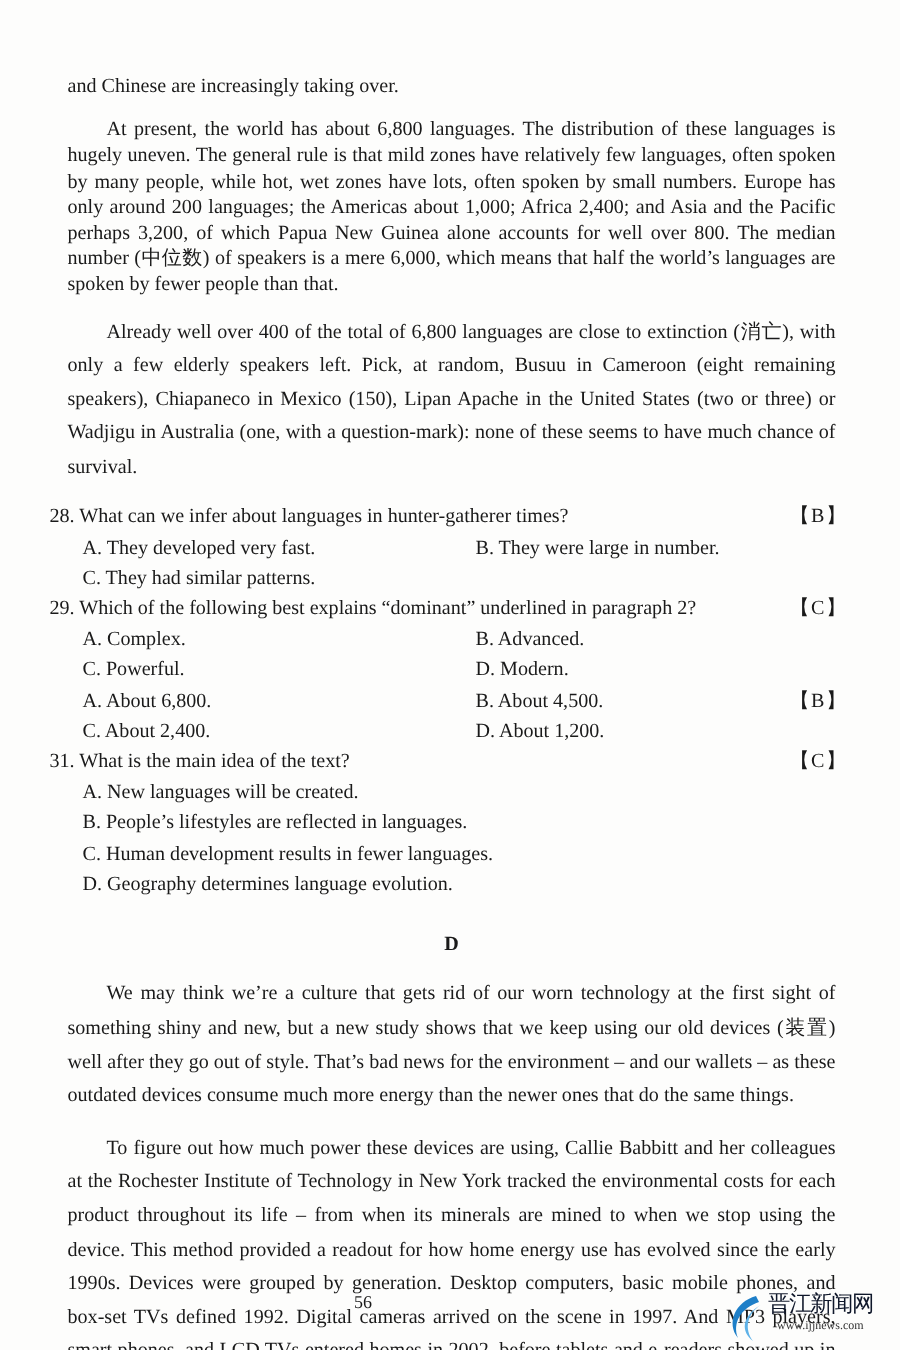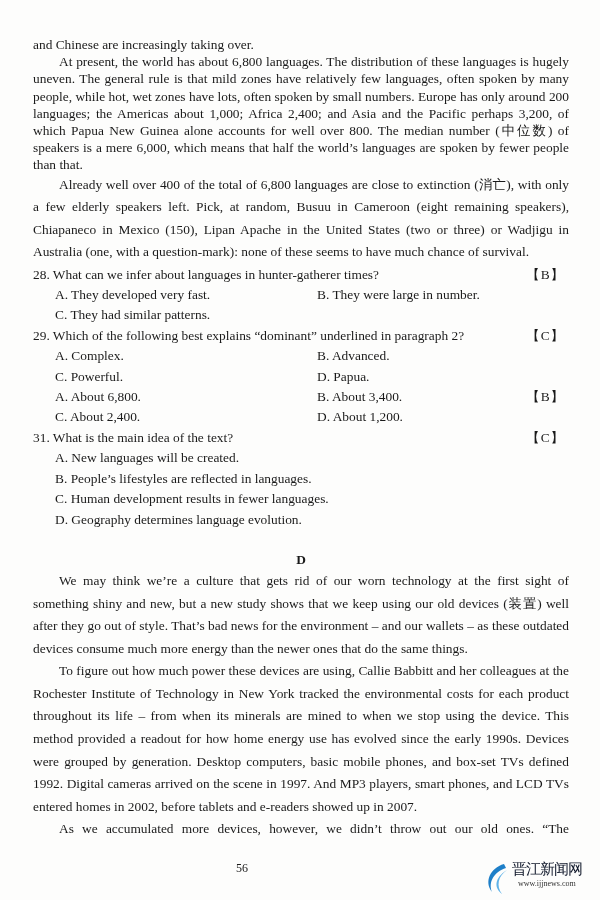--- a/index.html
+++ b/index.html
@@ -7,21 +7,21 @@
       width: 600px; height: 900px; overflow: hidden;
       background: #fdfdfc;
       font-family: "Liberation Serif", "DejaVu Serif", serif;
       color: #1a1a1a;
       position: relative;
     }
     .page {
       position: absolute; left: 33px; top: 36px; width: 536px;
       font-size: 13.4px;
     }
-    p { margin: 0; text-align: justify; text-align-last: left; }
+    p { margin: 12px; text-align: justify; text-align-last: left; }
     .p1 { line-height: 17.2px; }
     .p2 { line-height: 22.5px; }
     .indent { text-indent: 26px; }
     .qblock { margin-top: 1px; line-height: 20.4px; }
     .q { position: relative; }
     .q .answer { position: absolute; right: 4px; top: 0; letter-spacing: 1px; }
     .opts2 { display: grid; grid-template-columns: 262px 1fr; padding-left: 22px; }
     .opts1 { padding-left: 22px; }
     .section-title { text-align: center; font-weight: bold; margin-top: 20px; line-height: 20px; }
     .pd { line-height: 22.6px; }
@@ -46,28 +46,28 @@
         <span>B. They were large in number.</span>
         <span>C. They had similar patterns.</span>
       </div>
     </div>
     <div>
       <div class="q"><span>29. Which of the following best explains “dominant” underlined in paragraph 2?</span><span class="answer">【C】</span></div>
       <div class="opts2">
         <span>A. Complex.</span>
         <span>B. Advanced.</span>
         <span>C. Powerful.</span>
-        <span>D. Papua.</span>
+        <span>D. Modern.</span>
       </div>
     </div>
     <div>
       <div class="q"><span class="answer">【B】</span></div>
       <div class="opts2">
         <span>A. About 6,800.</span>
-        <span>B. About 3,400.</span>
+        <span>B. About 4,500.</span>
         <span>C. About 2,400.</span>
         <span>D. About 1,200.</span>
       </div>
     </div>
     <div>
       <div class="q"><span>31. What is the main idea of the text?</span><span class="answer">【C】</span></div>
       <div class="opts1">
         <div>A. New languages will be created.</div>
         <div>B. People’s lifestyles are reflected in languages.</div>
         <div>C. Human development results in fewer languages.</div>

